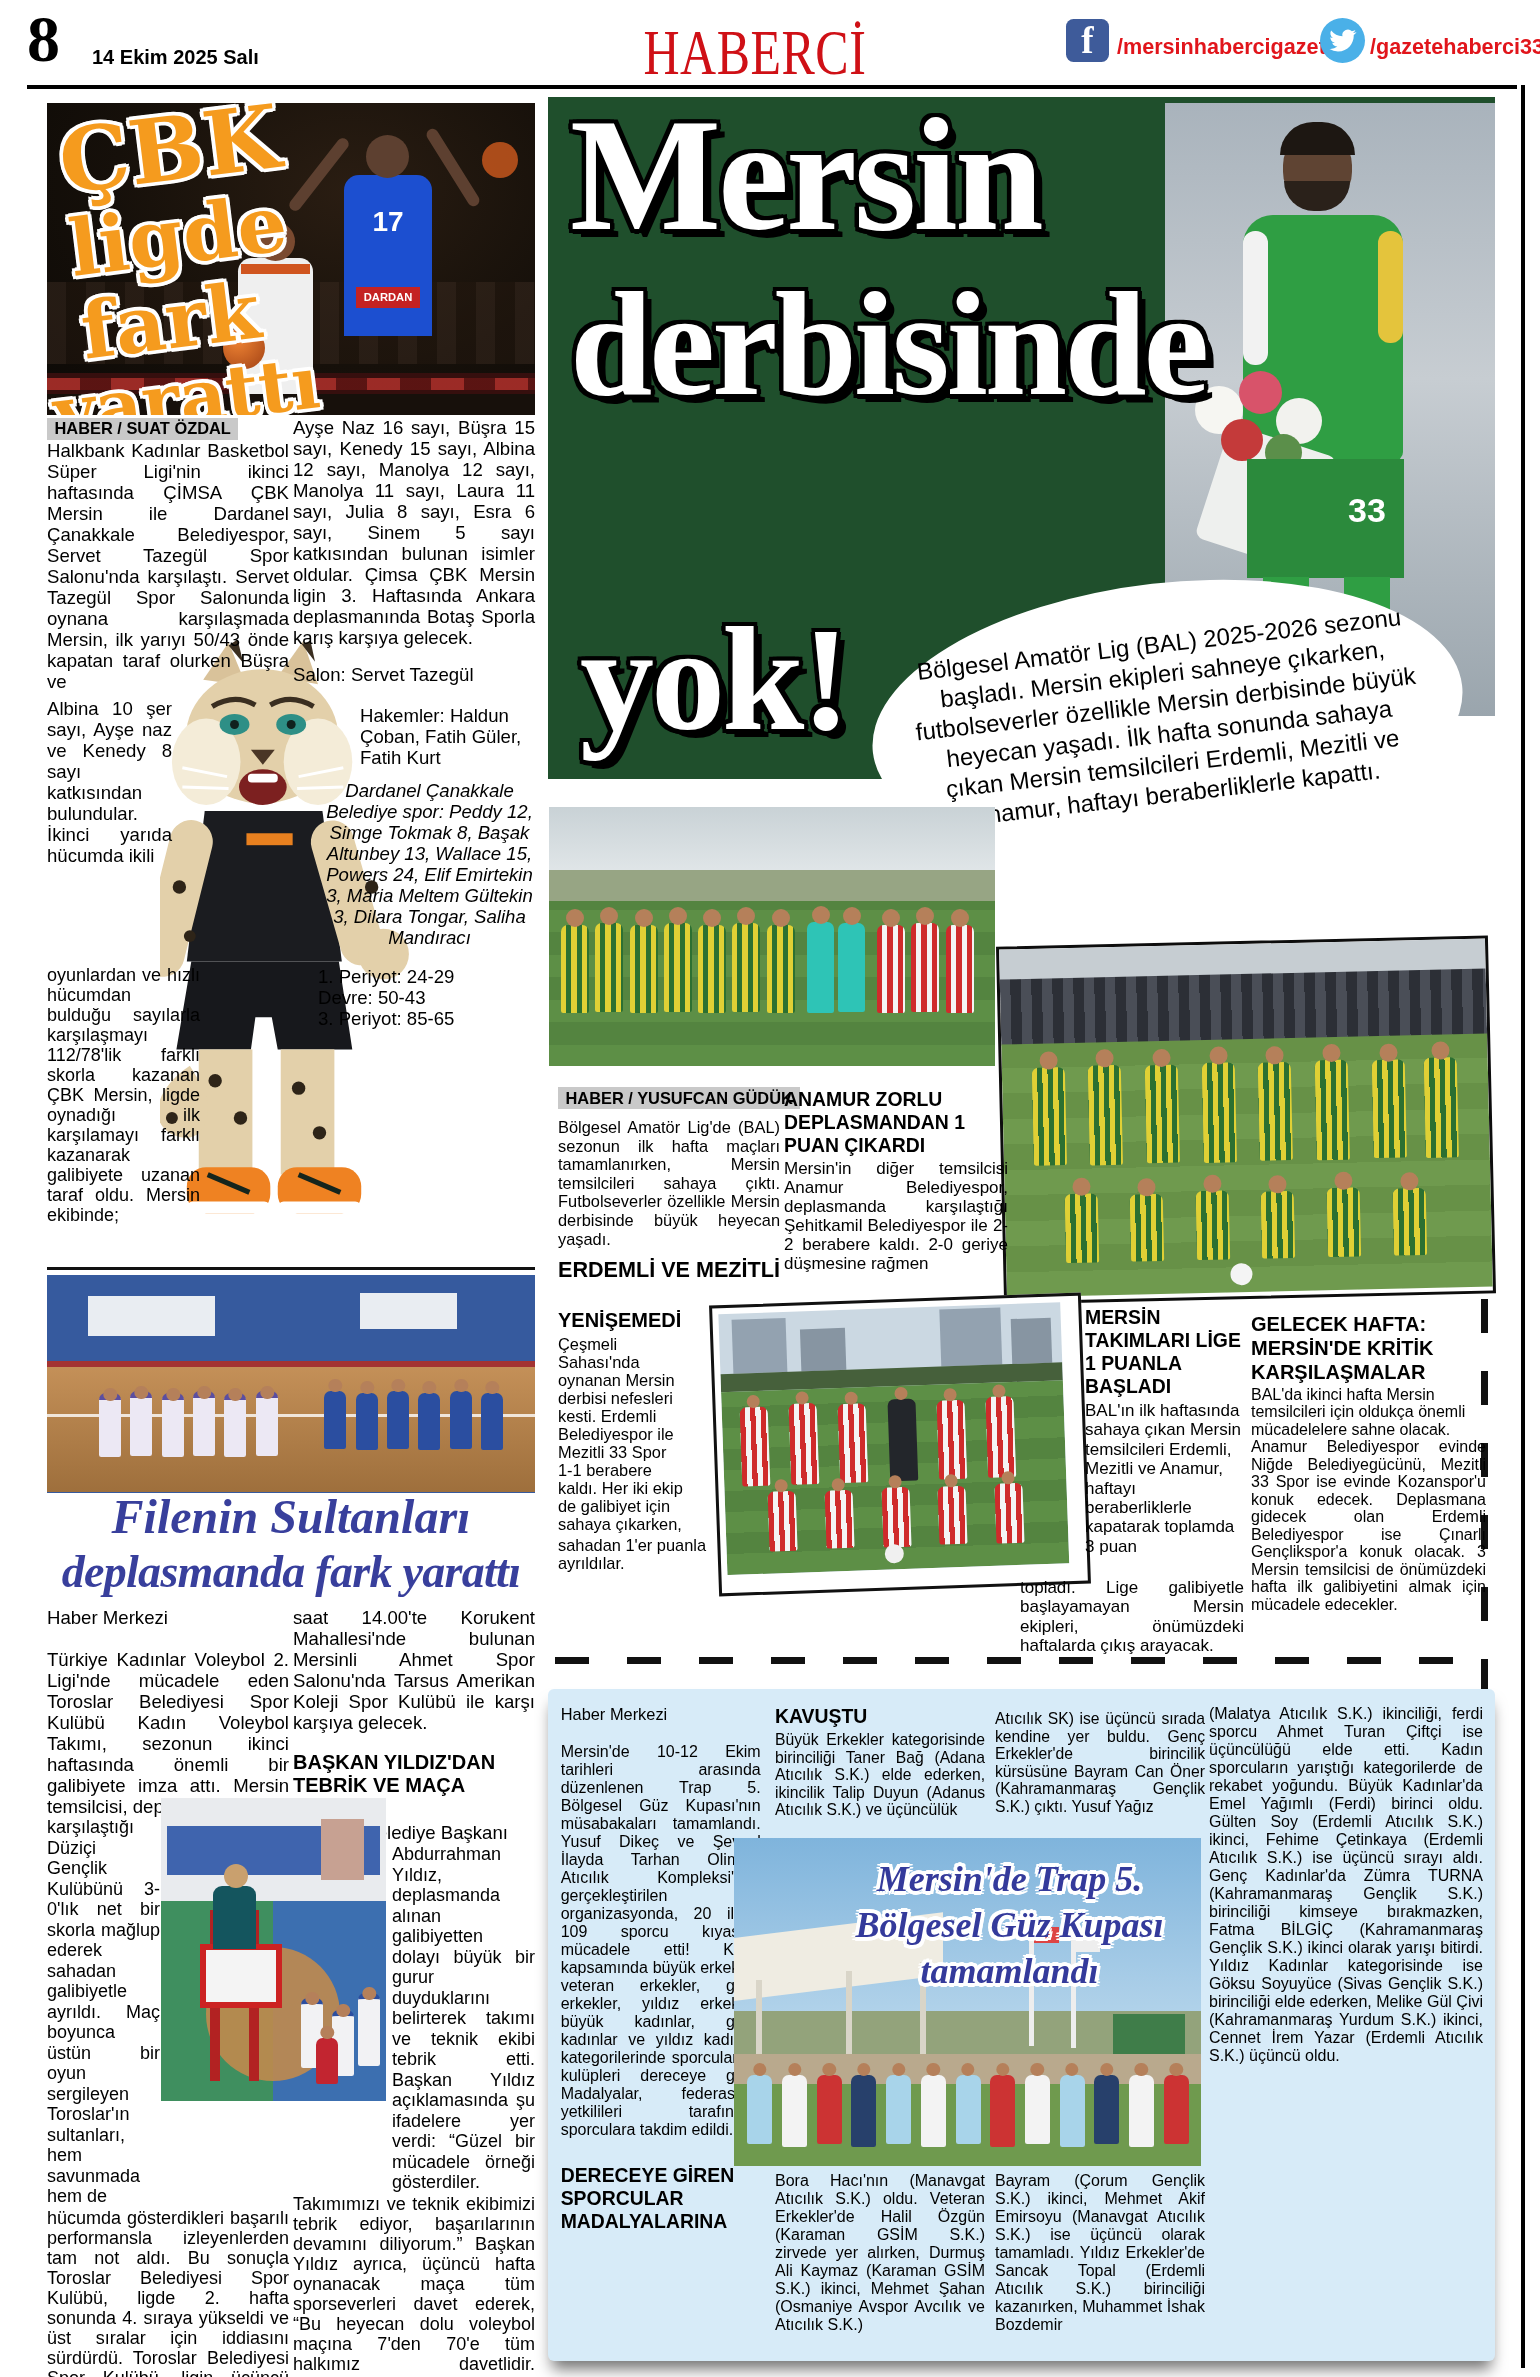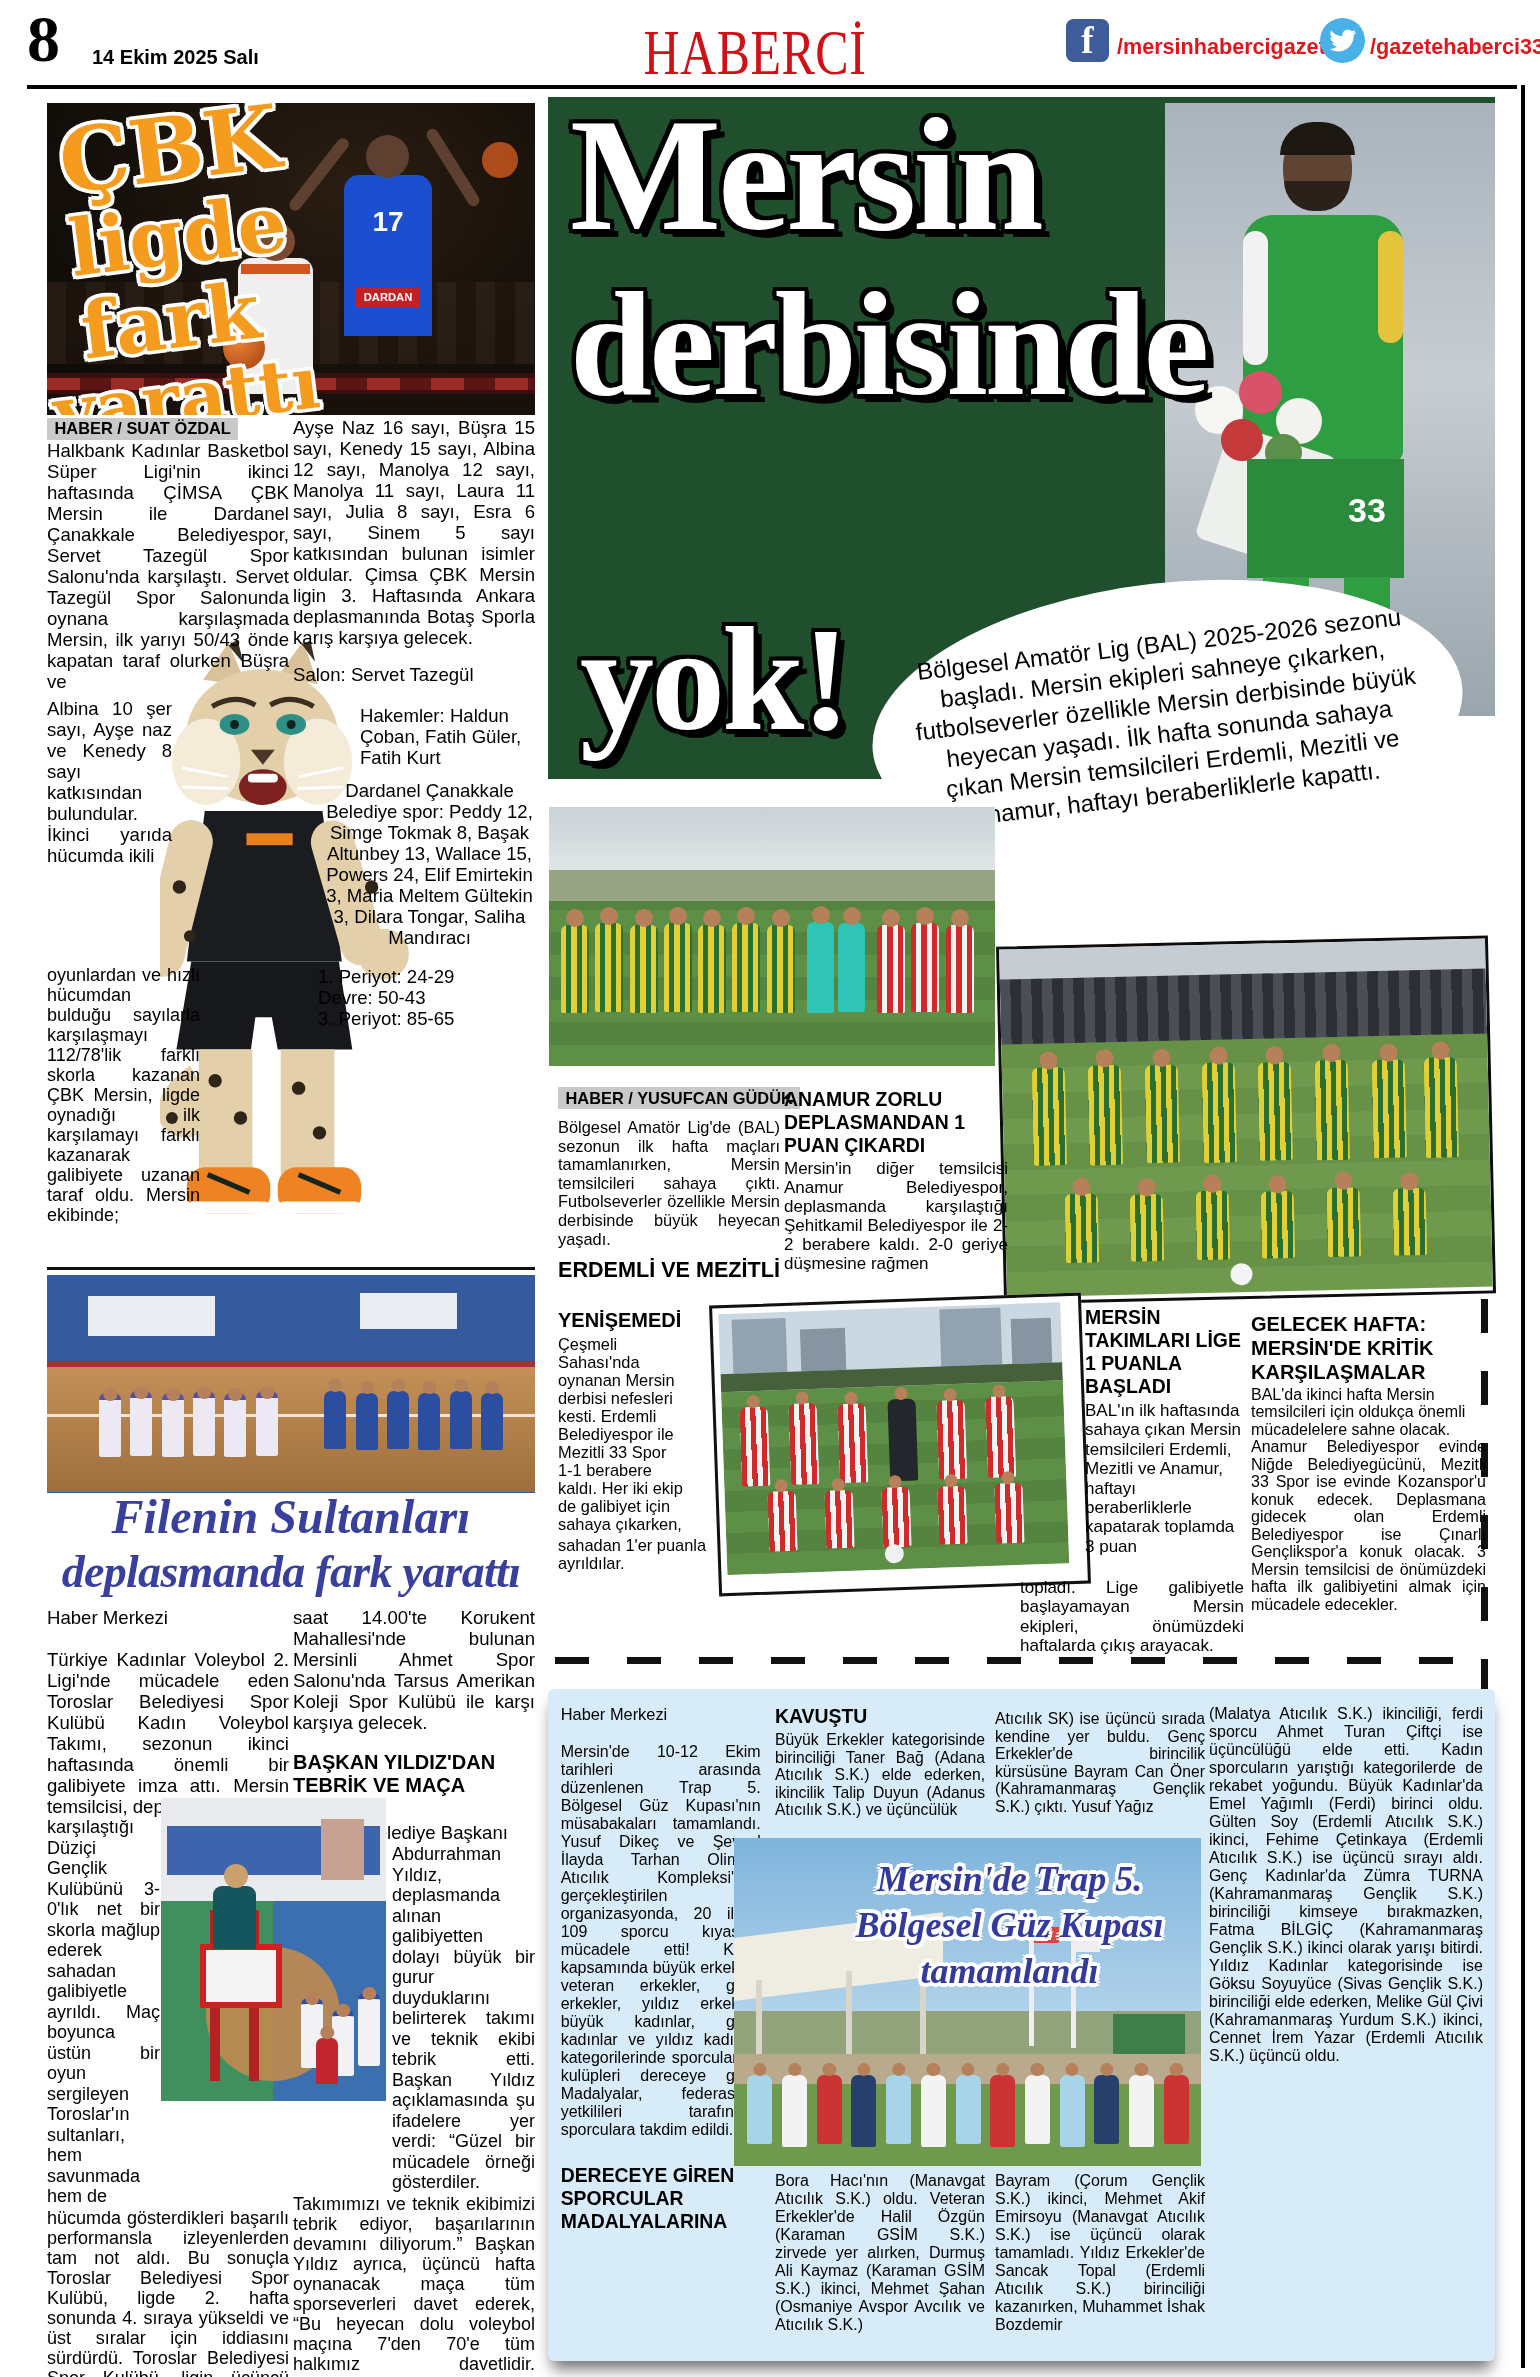--- a/index.html
+++ b/index.html
@@ -86,21 +86,21 @@
   <div class="abs t25 just" style="left:47px;top:417px;width:242px;z-index:2;">
     <p style="margin:0;"><span class="byline-label">HABER / SUAT ÖZDAL</span><span>Halkbank Kadınlar Basketbol Süper Ligi'nin ikinci haftasında ÇİMSA ÇBK Mersin ile Dardanel Çanakkale Belediyespor, Servet Tazegül Spor Salonu'nda karşılaştı. Servet Tazegül Spor Salonunda oynana karşılaşmada Mersin, ilk yarıyı 50/43 önde kapatan taraf olurken Büşra ve</span></p>
     <p style="margin:6px 0 0 0;width:125px;">Albina 10 şer sayı, Ayşe naz ve Kenedy 8 sayı katkısından bulundular. İkinci yarıda hücumda ikili</p>
   </div>
   <div class="abs just" style="left:47px;top:965px;width:153px;font-size:18px;line-height:20px;z-index:2;">oyunlardan ve hızlı hücumdan bulduğu sayılarla karşılaşmayı 112/78'lik farklı skorla kazanan ÇBK Mersin, ligde oynadığı ilk karşılamayı farklı kazanarak galibiyete uzanan taraf oldu. Mersin ekibinde;</div>
 
   <div class="abs t25" style="left:293px;top:417px;width:242px;z-index:2;">
     <p class="just" style="margin:0;">Ayşe Naz 16 sayı, Büşra 15 sayı, Kenedy 15 sayı, Albina 12 sayı, Manolya 12 sayı, Manolya 11 sayı, Laura 11 sayı, Julia 8 sayı, Esra 6 sayı, Sinem 5 sayı katkısından bulunan isimler oldular. Çimsa ÇBK Mersin ligin 3. Haftasında Ankara deplasmanında Botaş Sporla karış karşıya gelecek.</p>
     <p style="margin:16.4px 0 0 0;">Salon: Servet Tazegül</p>
     <p style="margin:19.4px 0 0 67px;width:175px;">Hakemler: Haldun Çoban, Fatih Güler, Fatih Kurt</p>
-    <p style="margin:12px 0 0 31px;width:211px;text-align:center;">Dardanel Çanakkale Belediye spor: Peddy 12, Simge Tokmak 8, Başak Altunbey 13, Wallace 15, Powers 24, Elif Emirtekin 3, Maria Meltem Gültekin 3, Dilara Tongar, Saliha Mandıracı</p>
+    <p style="margin:12px 0 0 31px;width:211px;text-align:center;font-style:italic;">Dardanel Çanakkale Belediye spor: Peddy 12, Simge Tokmak 8, Başak Altunbey 13, Wallace 15, Powers 24, Elif Emirtekin 3, Maria Meltem Gültekin 3, Dilara Tongar, Saliha Mandıracı</p>
     <div style="margin:18px 0 0 25px;">
       <div>1. Periyot: 24-29</div>
       <div>Devre: 50-43</div>
       <div>3. Periyot: 85-65</div>
     </div>
   </div>
 
   <svg class="abs" viewBox="0 0 420 840" style="left:160px;top:640px;width:313px;height:628px;z-index:1;">
     <polygon points="58,52 92,2 116,60" fill="#d9c29a"></polygon>
       <polygon points="92,6 104,-2 112,30" fill="#3a2e20"></polygon>

